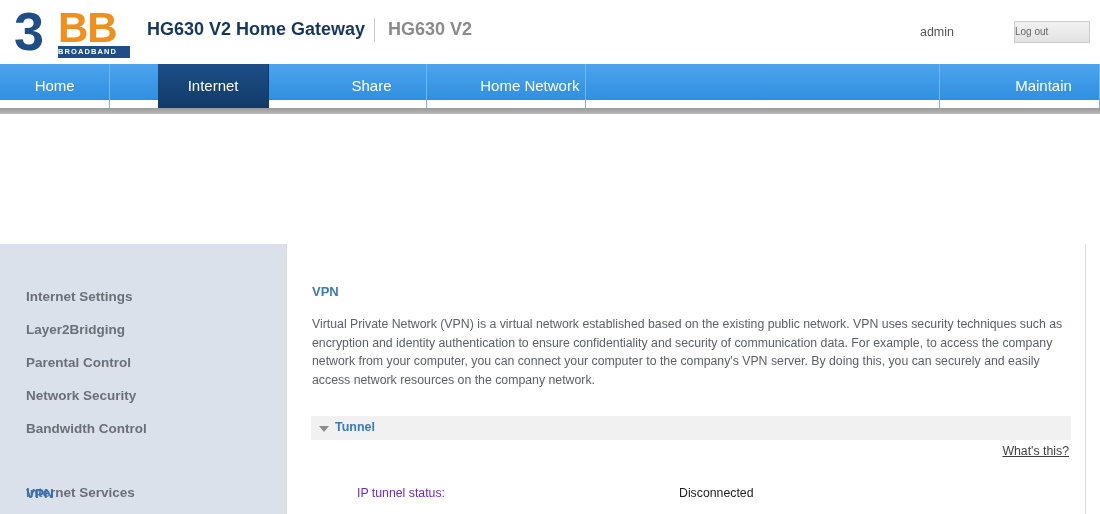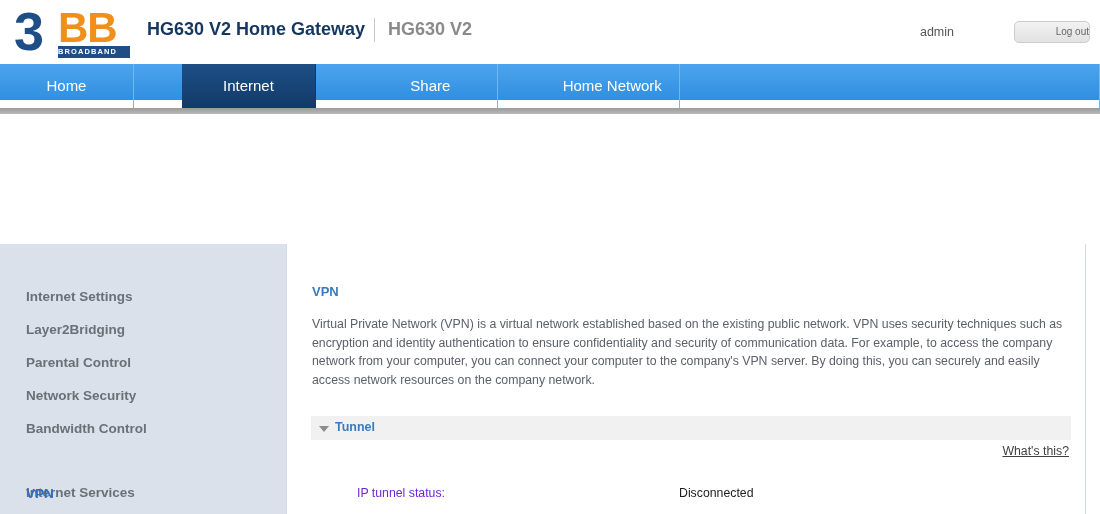--- a/index.html
+++ b/index.html
@@ -92,25 +92,25 @@
     right: 146px; top: 25px;
     font-size: 12.5px;
     color: #555555;
   }
   .logout-btn {
     position: absolute;
     right: 10px; top: 21px;
     width: 76px; height: 22px;
     background: linear-gradient(#f2f2f2, #e2e2e2);
     border: 1px solid #cccccc;
-    border-radius: 5px;
+    border-radius: 0;
     font-size: 10px;
     color: #666666;
     line-height: 20px;
-    text-align: right;
+    text-align: left;
     cursor: pointer;
   }
 
   
   .navbar {
     position: absolute;
     top: 64px; left: 0;
     width: 1100px;
     height: 36px;
     background: linear-gradient(#4da4ee, #2f8fe0);
@@ -282,20 +282,21 @@
     <div class="user-name">admin</div>
     <div class="logout-btn">Log out</div>
   </div>
 
   <div class="navbar" id="navbar">
       <div class="nav-item" style="width: 141px;">Home</div>
       <div class="nav-item active" style="width: 141px;">Internet</div>
       <div class="nav-item" style="width: 141px;">Share</div>
       <div class="nav-item" style="width: 141px;">Home Network</div>
       <div class="nav-item spacer" style="width: 392px;"></div>
+      <div class="nav-item" style="width: 143px;">Maintain</div>
     </div>
   <div class="navshadow"></div>
 
   <div class="body-area">
     <div class="watermark">SetupRouter.com</div>
 
     <div class="sidebar" id="sidebar">
         <div class="side-item" style="top: 45px;">Internet Settings</div>
         <div class="side-item" style="top: 78px;">Layer2Bridging</div>
         <div class="side-item" style="top: 111px;">Parental Control</div>

